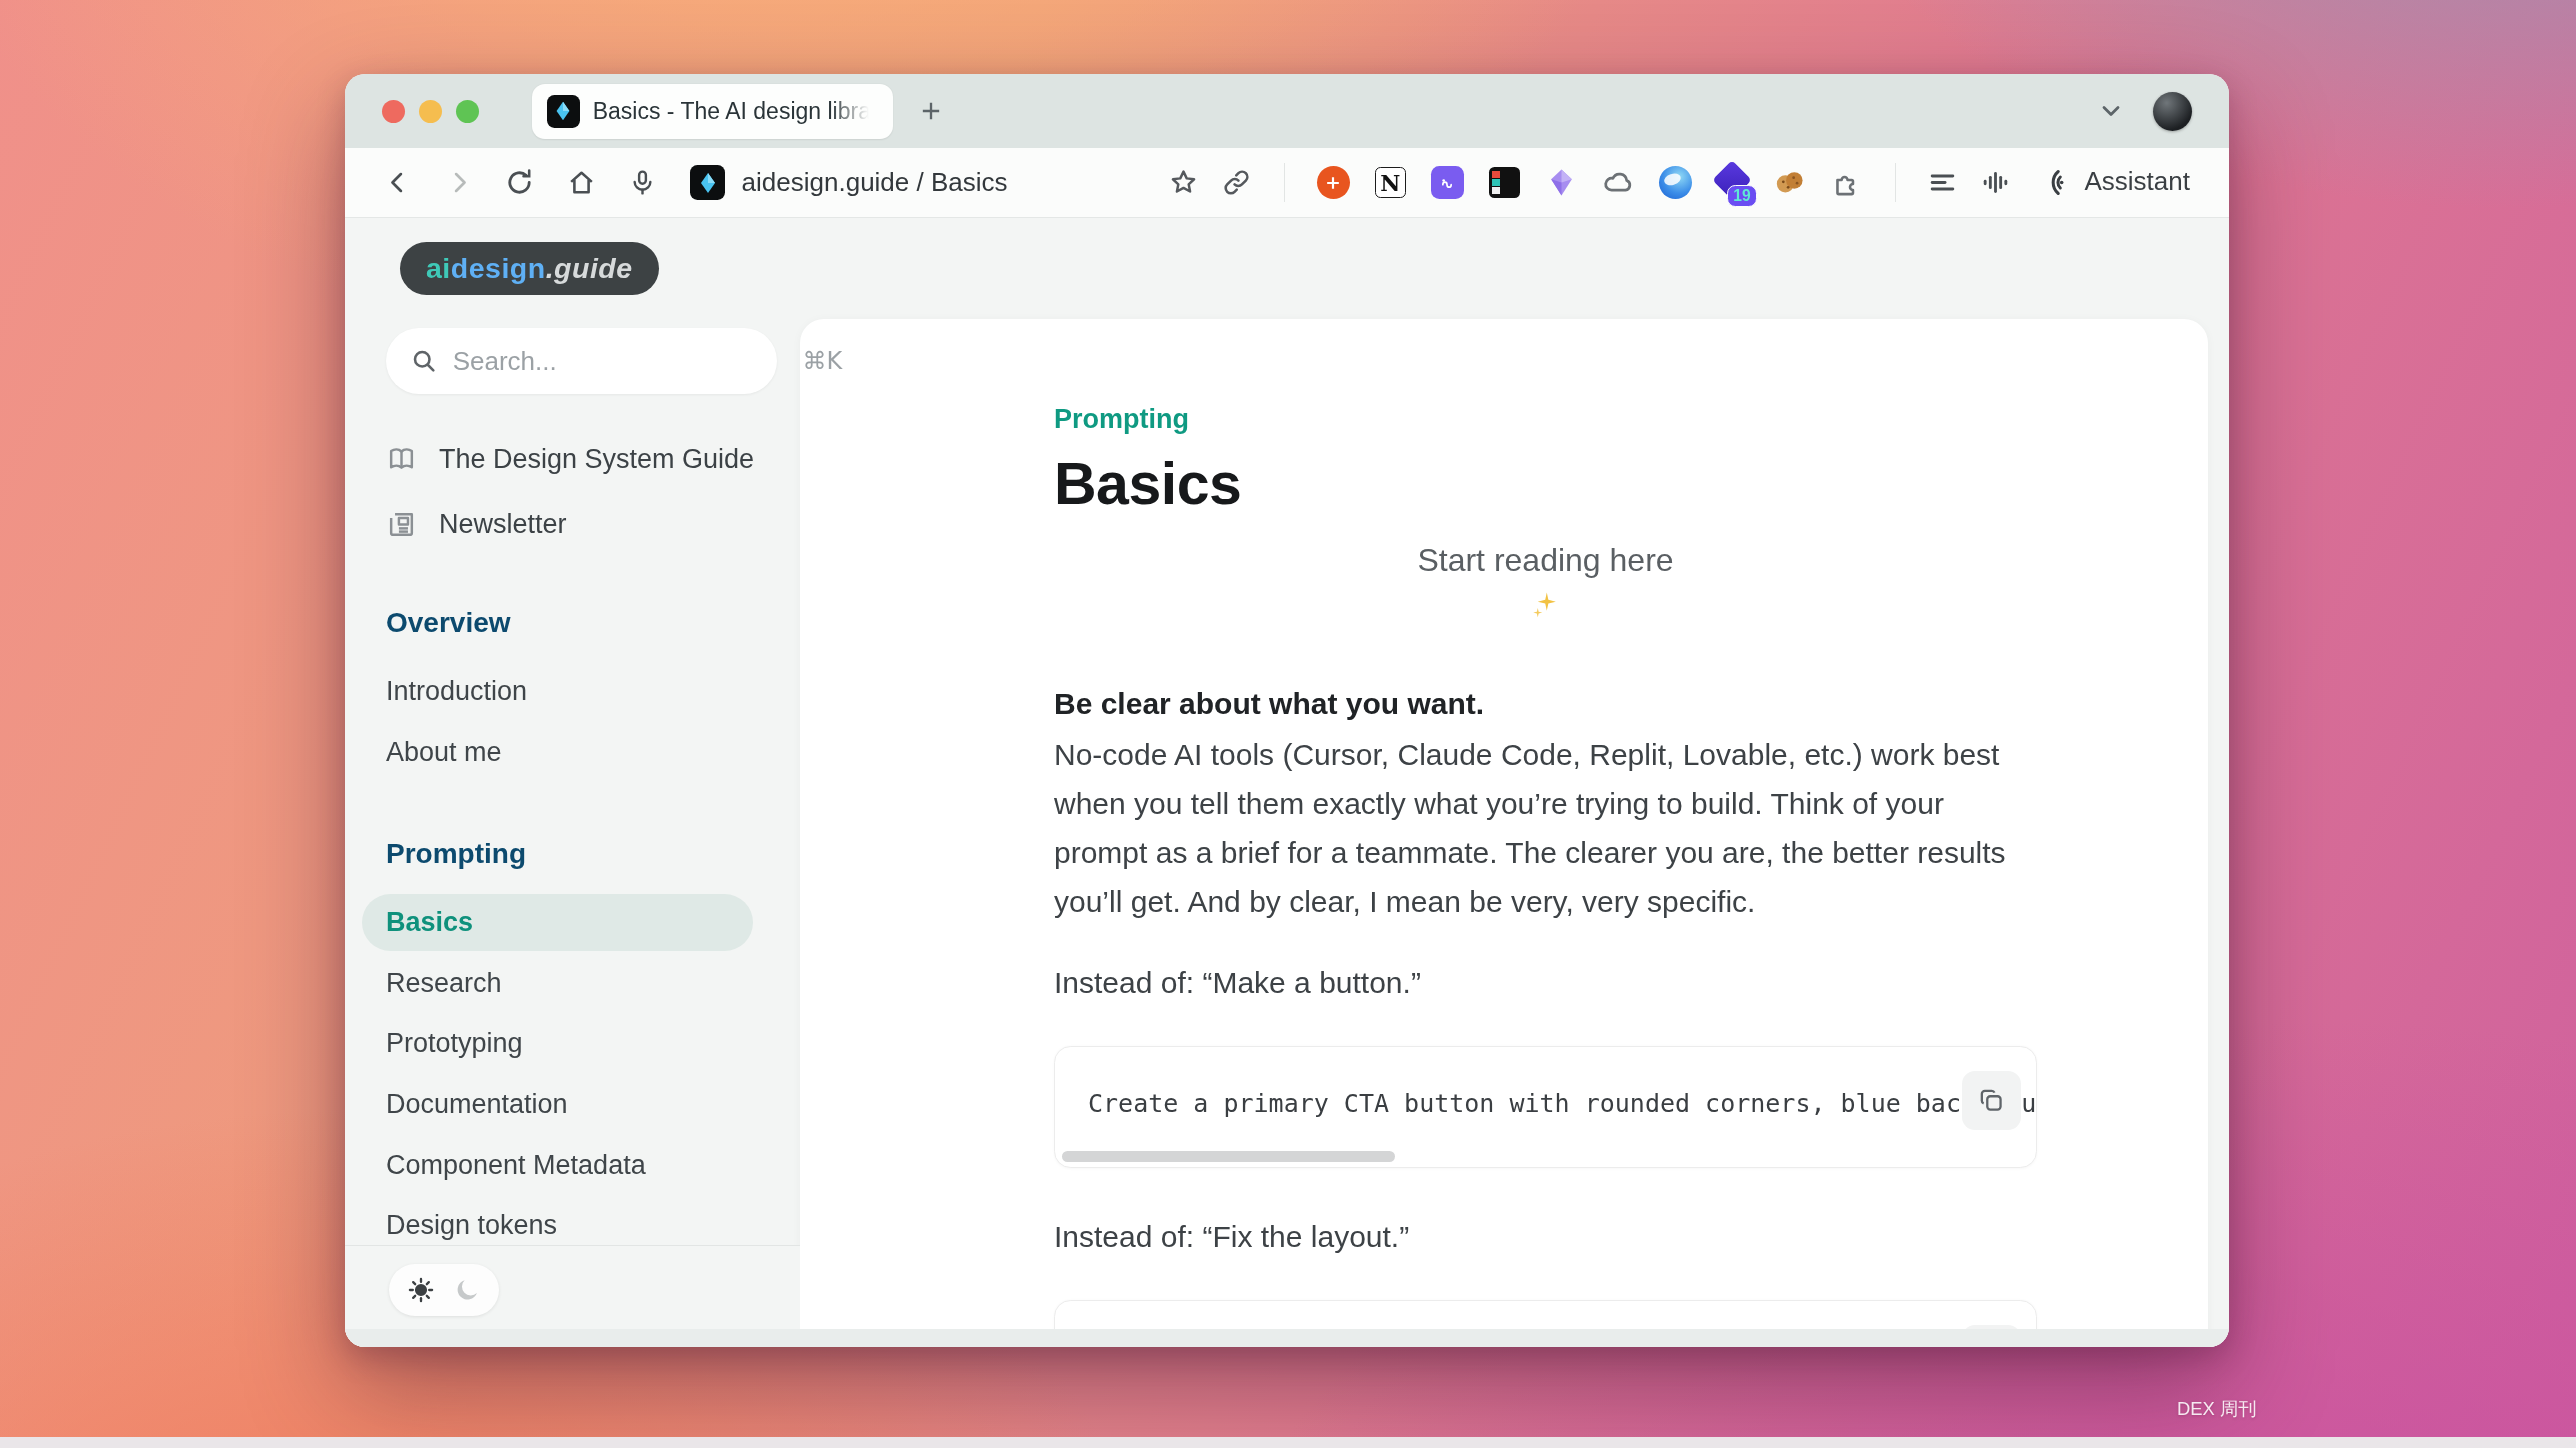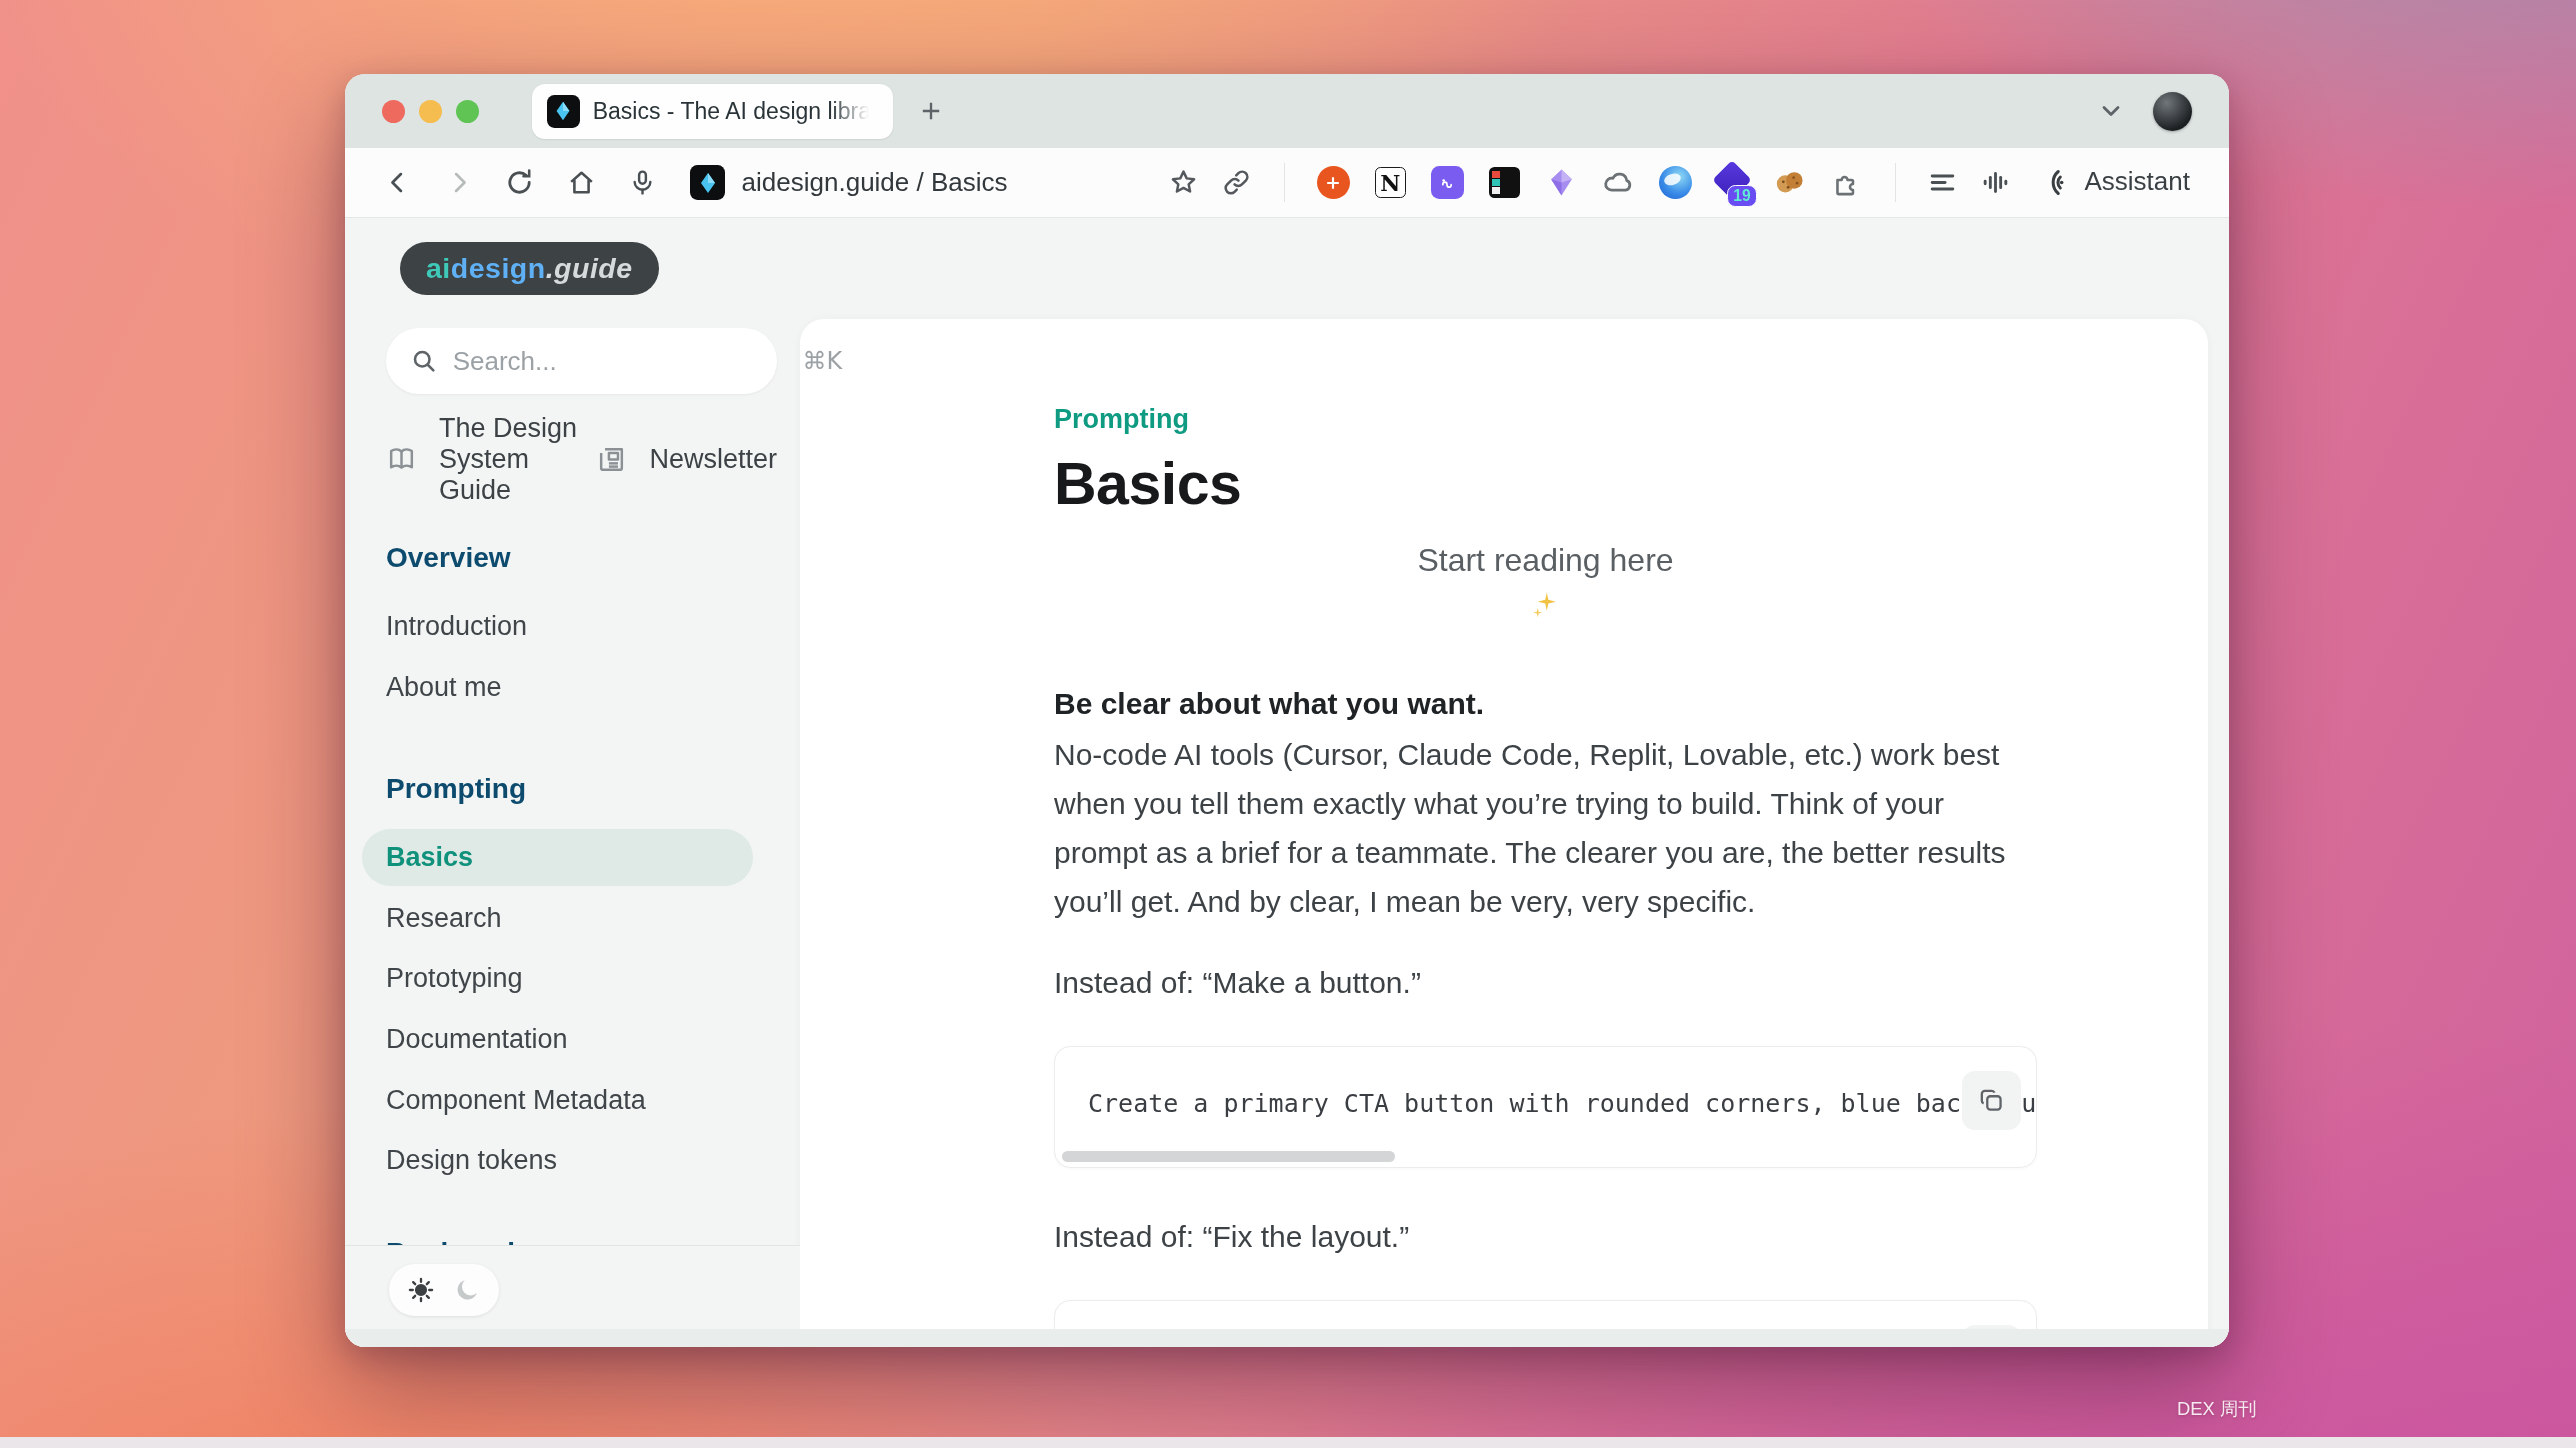--- a/index.html
+++ b/index.html
@@ -75,21 +75,21 @@
   .btn-dashboard { background:#16998a; color:#fff; font-weight:600; margin-left:-13px; }
 
   .body-row { display:flex; height:1029px; }
 
   
   .sidebar { width:455px; flex:none; position:relative; padding:9.2px 23px 0 41px; }
   .search-pill { width:391px; height:66px; background:#fff; border-radius:919px; display:flex; align-items:center; padding:0 24px; gap:14.7px; box-shadow:0 0.9px 2.8px rgba(0,0,0,.06); color:#5f6468; }
   .search-input { border:none; outline:none; flex:1; font-size:26px; color:#3c4246; background:transparent; font-family:"Liberation Sans", sans-serif; }
   .search-input::placeholder { color:#9ba1a5; }
   .kbd { font-size:24px; color:#9ba1a5; font-family:"DejaVu Sans", sans-serif; }
-  .side-links { margin-top:39px; display:flex; flex-direction:row; gap:13px; }
+  .side-links { margin-top:39px; display:flex; flex-direction:column; gap:13px; }
   .side-link { display:flex; align-items:center; gap:22px; height:52px; color:#3c4246; font-size:27px; }
   .side-link .icon { color:#8b9094; display:flex; }
   .side-section { margin-top:57px; }
   .side-heading { font-size:28px; font-weight:bold; color:#0c4a6e; margin-bottom:24px; }
   .side-item { height:57px; display:flex; align-items:center; padding:0 24px; margin:0 0 3.7px -24px; width:391px; font-size:27px; color:#3f4549; border-radius:919px; }
   .side-item.active { background:#dfe9e6; color:#0f917c; font-weight:600; }
   .sidebar-footer { position:absolute; left:0; bottom:0; width:100%; height:103px; background:#f3f5f4; border-top:0.9px solid #e2e5e4; z-index:5; padding:18.4px 0 0 44px; }
   .theme-toggle { width:110px; height:52px; background:#fdfdfd; border-radius:919px; box-shadow:0 0.9px 3.7px rgba(0,0,0,.09); display:flex; align-items:center; justify-content:space-evenly; }
   .sun { color:#3c4043; display:flex; } .moon { color:#c6c9ca; display:flex; }
 

